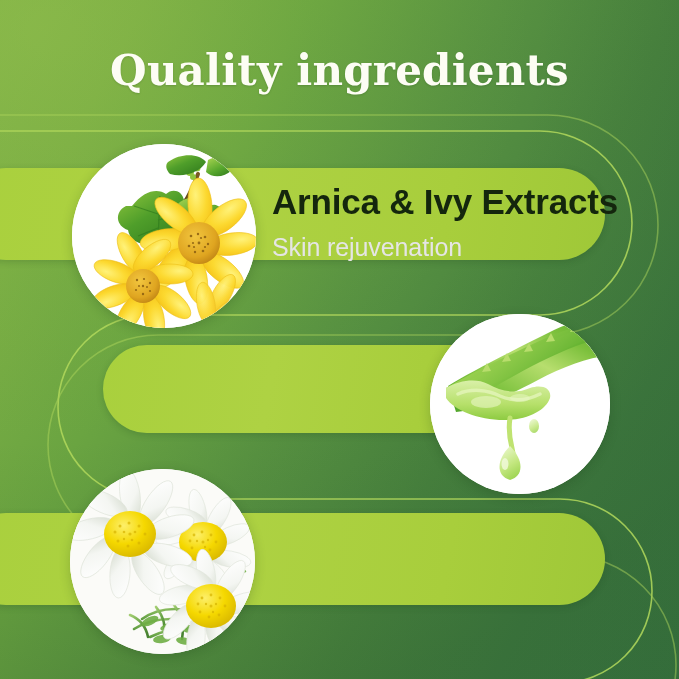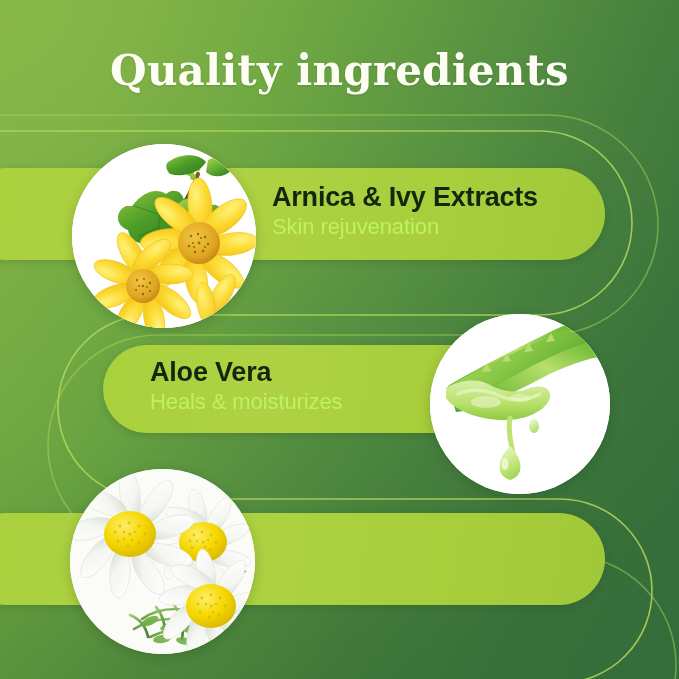--- a/index.html
+++ b/index.html
@@ -47,34 +47,34 @@
     position: absolute;
     border-radius: 999px;
     background: linear-gradient(100deg, #a9d03d 0%, #aed243 40%, #a8ce3c 75%, #9fc838 100%);
     box-shadow: 0 2px 7px rgba(25,60,25,0.20);
   }
   .pill-text {
     position: absolute;
     color: #12250c;
   }
   .pill-title {
-    font-size: 27px;
+    font-size: 35px;
     font-weight: 700;
     letter-spacing: -0.2px;
     line-height: 1.06;
     color: #14260d;
     white-space: nowrap;
   }
   .pill-sub {
-    font-size: 22px;
+    font-size: 25px;
     font-weight: 400;
     letter-spacing: -0.1px;
     line-height: 1.12;
-    margin-top: 3px;
-    color: #bef264;
+    margin-top: 13px;
+    color: #e5e5e5;
     white-space: nowrap;
   }
   
   .photo-circle {
     position: absolute;
     border-radius: 50%;
     background: #ffffff;
     overflow: hidden;
     box-shadow: 0 3px 12px rgba(20,50,20,0.22);
   }
@@ -230,24 +230,20 @@
       <g fill="url(#petalY)" stroke="#edc01a" stroke-width="0.6" opacity="0.95">
         <ellipse cx="150" cy="150" rx="9" ry="22" transform="rotate(30 150 150)"></ellipse>
         <ellipse cx="164" cy="164" rx="9" ry="22" transform="rotate(70 164 164)"></ellipse>
         <ellipse cx="134" cy="160" rx="9" ry="22" transform="rotate(-10 134 160)"></ellipse>
       </g>
     </svg>
   </div>
 
   <div class="pill" style="left:103px; top:345px; width:420px; height:88px;"></div>
 
-  <div class="pill-text" style="left:150px; top:358px; width:300px;">
-    <div class="pill-title">Aloe Vera</div>
-    <div class="pill-sub">Heals &amp; moisturizes</div>
-  </div>
 
   <div class="photo-circle" style="left:430px; top:314px; width:180px; height:180px;">
     <svg width="180" height="180" viewBox="0 0 180 180">
       <defs>
         <linearGradient id="aloeBody" x1="0%" y1="100%" x2="100%" y2="0%">
           <stop offset="0%" stop-color="#4ea32a"></stop>
           <stop offset="25%" stop-color="#7dc23e"></stop>
           <stop offset="50%" stop-color="#b7de6e"></stop>
           <stop offset="70%" stop-color="#7cc03c"></stop>
           <stop offset="100%" stop-color="#4b9e27"></stop>

